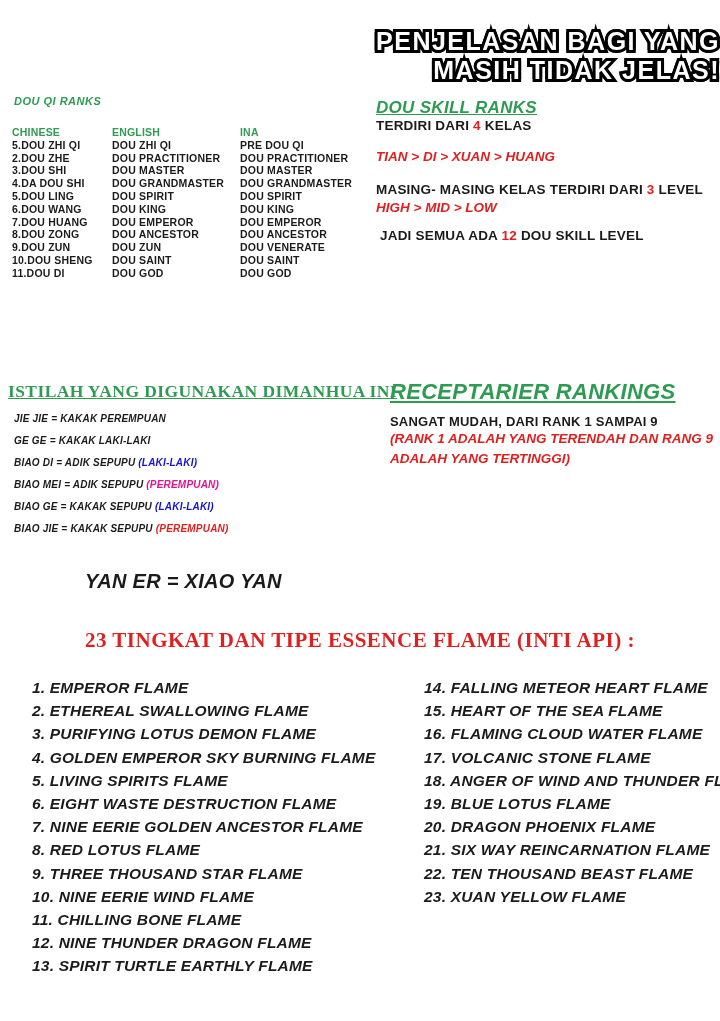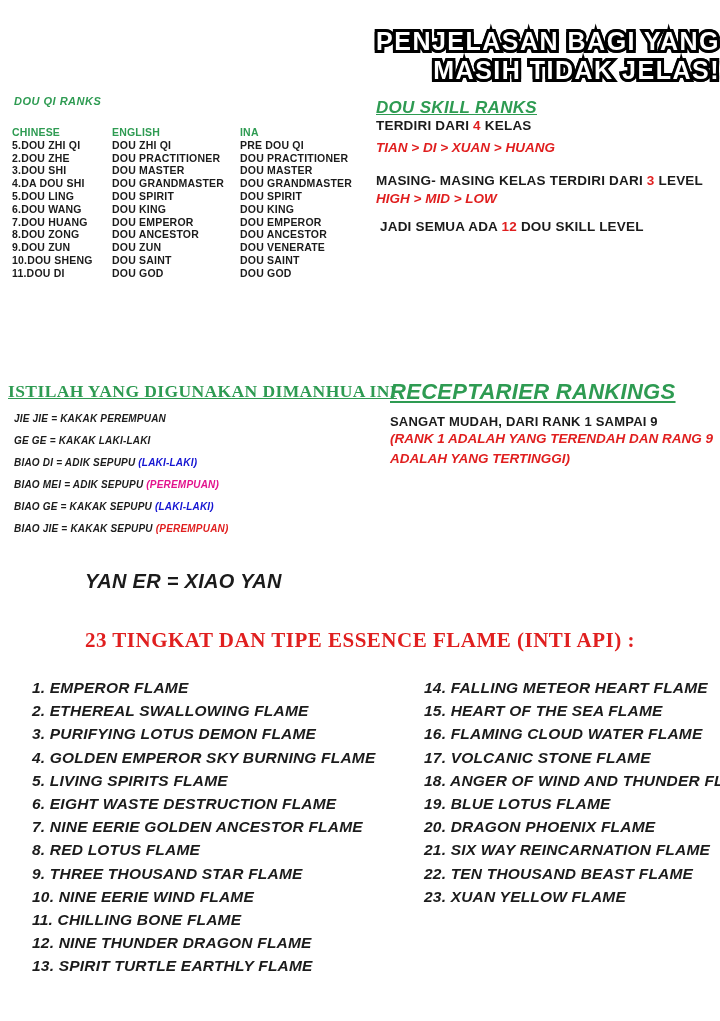--- a/index.html
+++ b/index.html
@@ -148,21 +148,21 @@
         <span>11.DOU DI</span>
         <span>DOU GOD</span>
         <span>DOU GOD</span>
       </div>
     </div>
 </div>
 
 <div class="abs skill-sec">
   <span class="green-head nowrap">DOU SKILL RANKS</span>
   <div class="blk nowrap" style=""><span>TERDIRI DARI </span><span class="rednum">4</span><span> KELAS</span></div>
-  <div class="redline nowrap" style="margin-top:7px">TIAN &gt; DI &gt; XUAN &gt; HUANG</div>
+  <div class="redline nowrap" style="margin-top:16px">TIAN &gt; DI &gt; XUAN &gt; HUANG</div>
   <div class="blk nowrap" style="margin-top:18px"><span>MASING- MASING KELAS TERDIRI DARI </span><span class="rednum">3</span><span> LEVEL</span></div>
   <div class="redline nowrap" style="margin-top:3px">HIGH &gt; MID &gt; LOW</div>
   <div class="blk nowrap" style="margin-top:13px;margin-left:4px"><span>JADI SEMUA ADA </span><span class="rednum">12</span><span> DOU SKILL LEVEL</span></div>
 </div>
 
 <div class="abs istilah-heading nowrap">ISTILAH YANG DIGUNAKAN DIMANHUA INI</div>
 <div class="abs istilah-list">
     <div class="istilah-item nowrap"><span>JIE JIE = KAKAK PEREMPUAN</span></div>
     <div class="istilah-item nowrap"><span>GE GE = KAKAK LAKI-LAKI</span></div>
     <div class="istilah-item nowrap"><span>BIAO DI = ADIK SEPUPU </span><span class="sx-blue">(LAKI-LAKI)</span></div>

